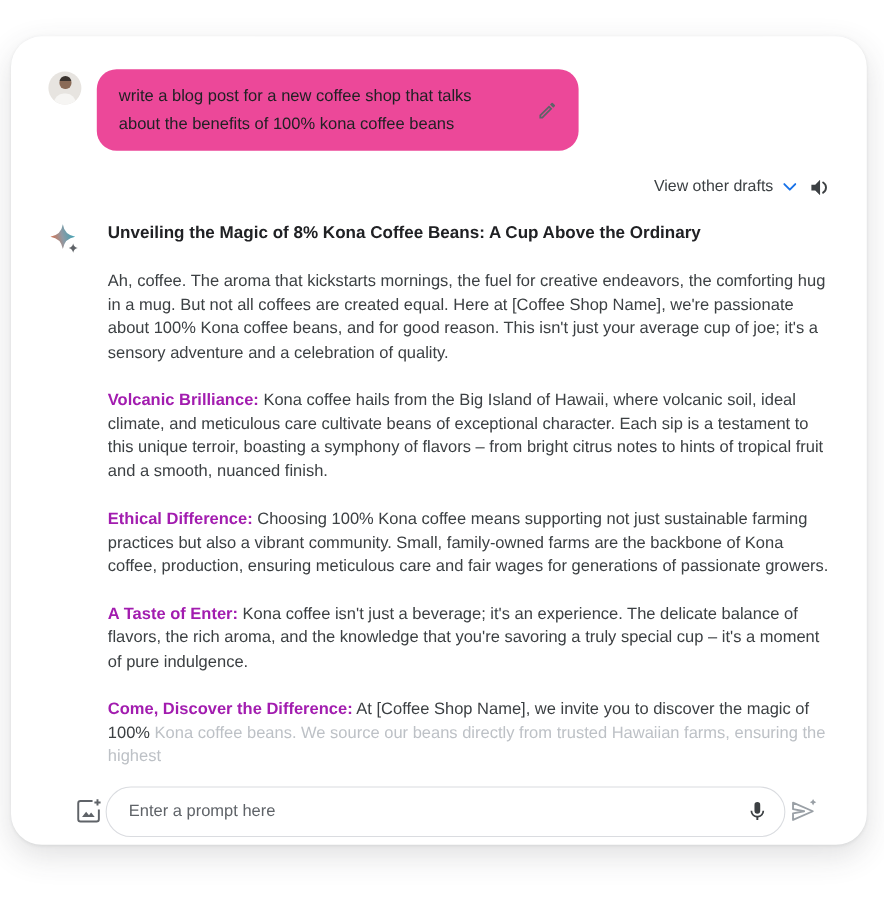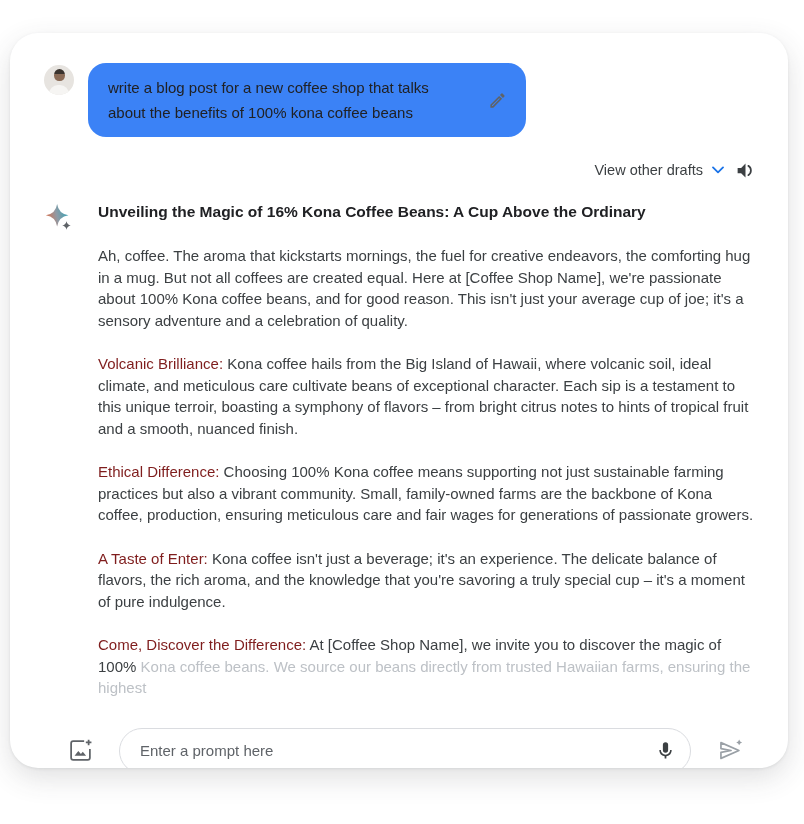--- a/index.html
+++ b/index.html
@@ -45,21 +45,21 @@
   }
   .avatar::after { 
     content: "";
     position: absolute;
     left: 5px; bottom: -1px;
     width: 20px; height: 11px;
     border-radius: 9px 9px 0 0;
     background: #f6f5f3;
   }
   .prompt-bubble {
-    background: #3b82f6;
+    background: #ec4899;
     border-radius: 18px;
     padding: 12px 18px 12px 20px;
     display: flex;
     align-items: center;
     gap: 26px;
   }
   .prompt-text {
     max-width: 352px;
     font-size: 15px;
     line-height: 25px;
@@ -111,29 +111,29 @@
     color: #202124;
     line-height: 22px;
     margin-bottom: 22px;
   }
   .para {
     font-size: 15px;
     line-height: 21.5px;
     color: #3c4043;
     margin-bottom: 22px;
   }
-  .para .lead { font-weight: normal; color: #7f1d1d; }
+  .para .lead { font-weight: bold; color: #a21caf; }
   .para .faded { color: #bdc1c6; }
-  .para:last-child { margin-bottom: 13px; }
+  .para:last-child { margin-bottom: 0; }
 
   
   .composer-row {
     display: flex;
     align-items: center;
-    gap: 25px;
+    gap: 2px;
     margin: 16px 44px 0 56px;
   }
   .upload-btn, .send-btn {
     background: none; border: none; cursor: pointer;
     width: 28px; height: 28px;
     display: flex; align-items: center; justify-content: center;
     flex: 0 0 auto;
   }
   .prompt-pill {
     flex: 1;
@@ -209,21 +209,21 @@
               <stop offset="48%" stop-color="#8e9aa5"></stop>
               <stop offset="100%" stop-color="#37a3b5"></stop>
             </linearGradient>
           </defs>
           <path d="M14 1 Q15.6 11.4 26 13 Q15.6 14.6 14 25 Q12.4 14.6 2 13 Q12.4 11.4 14 1 Z" fill="url(#bardGrad)"></path>
           <path d="M24 19.5 Q24.7 23.3 28.5 24 Q24.7 24.7 24 28.5 Q23.3 24.7 19.5 24 Q23.3 23.3 24 19.5 Z" fill="#5f6368"></path>
         </svg>
       </span>
     </div>
     <div class="response-content">
-      <div class="response-title">Unveiling the Magic of 16% Kona Coffee Beans: A Cup Above the Ordinary</div>
+      <div class="response-title">Unveiling the Magic of 8% Kona Coffee Beans: A Cup Above the Ordinary</div>
 
       <p class="para"><span>Ah, coffee. The aroma that kickstarts mornings, the fuel for creative endeavors, the comforting hug in a mug. But not all coffees are created equal. Here at [Coffee Shop Name], we're passionate about 100% Kona coffee beans, and for good reason. This isn't just your average cup of joe; it's a sensory adventure and a celebration of quality.</span></p>
 
       <p class="para"><span class="lead">Volcanic Brilliance:</span><span> Kona coffee hails from the Big Island of Hawaii, where volcanic soil, ideal climate, and meticulous care cultivate beans of exceptional character. Each sip is a testament to this unique terroir, boasting a symphony of flavors – from bright citrus notes to hints of tropical fruit and a smooth, nuanced finish.</span></p>
 
       <p class="para"><span class="lead">Ethical Difference:</span><span> Choosing 100% Kona coffee means supporting not just sustainable farming practices but also a vibrant community. Small, family-owned farms are the backbone of Kona coffee, production, ensuring meticulous care and fair wages for generations of passionate growers.</span></p>
 
       <p class="para"><span class="lead">A Taste of Enter:</span><span> Kona coffee isn't just a beverage; it's an experience. The delicate balance of flavors, the rich aroma, and the knowledge that you're savoring a truly special cup – it's a moment of pure indulgence.</span></p>
 
       <p class="para"><span class="lead">Come, Discover the Difference:</span><span> At [Coffee Shop Name], we invite you to discover the magic of 100% </span><span class="faded">Kona coffee beans. We source our beans directly from trusted Hawaiian farms, ensuring the highest</span></p>

